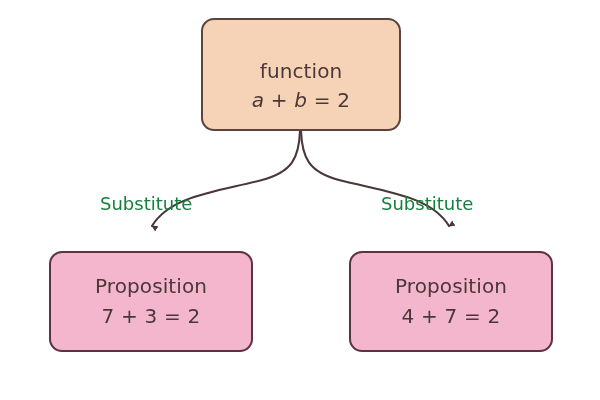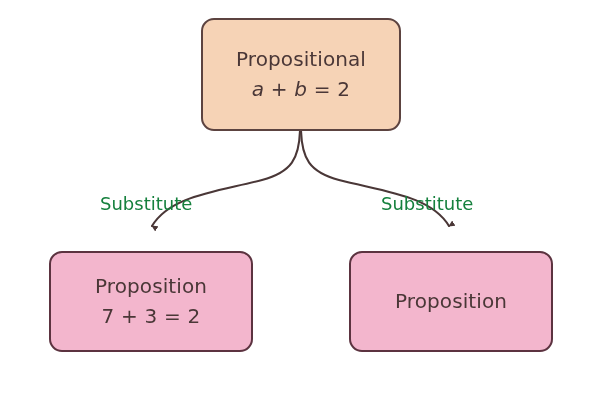--- a/index.html
+++ b/index.html
@@ -100,31 +100,33 @@
       </marker>
     </defs>
 
     <path d="M 300 131 C 299 158 292 172 262 180 C 215 192 170 196 152 226" fill="none" stroke="#4a3737" stroke-width="2.1" stroke-linecap="round" marker-end="url(#arrowhead)"></path>
 
     <path d="M 301 131 C 302 158 309 172 339 180 C 386 192 431 196 449 226" fill="none" stroke="#4a3737" stroke-width="2.1" stroke-linecap="round" marker-end="url(#arrowhead)"></path>
   </svg>
 
   <div class="node" id="node-root">
     <div class="node-title">
-      <span>Propositional</span><br>
+      <br>
+      <span>function</span>
     </div>
     <div class="node-expr"><span class="var">a</span><span> + </span><span class="var">b</span><span> = 2</span></div>
   </div>
 
   <div class="node" id="node-left">
     <div class="node-title">Proposition</div>
     <div class="node-expr">7 + 3 = 2</div>
   </div>
 
   <div class="node" id="node-right">
     <div class="node-title">Proposition</div>
+    <div class="node-expr">4 + 7 = 2</div>
   </div>
 
   <div class="edge-label" id="edge-label-left">Substitute</div>
 
   <div class="edge-label" id="edge-label-right">Substitute</div>
 
 </div>
 
 </body></html>

